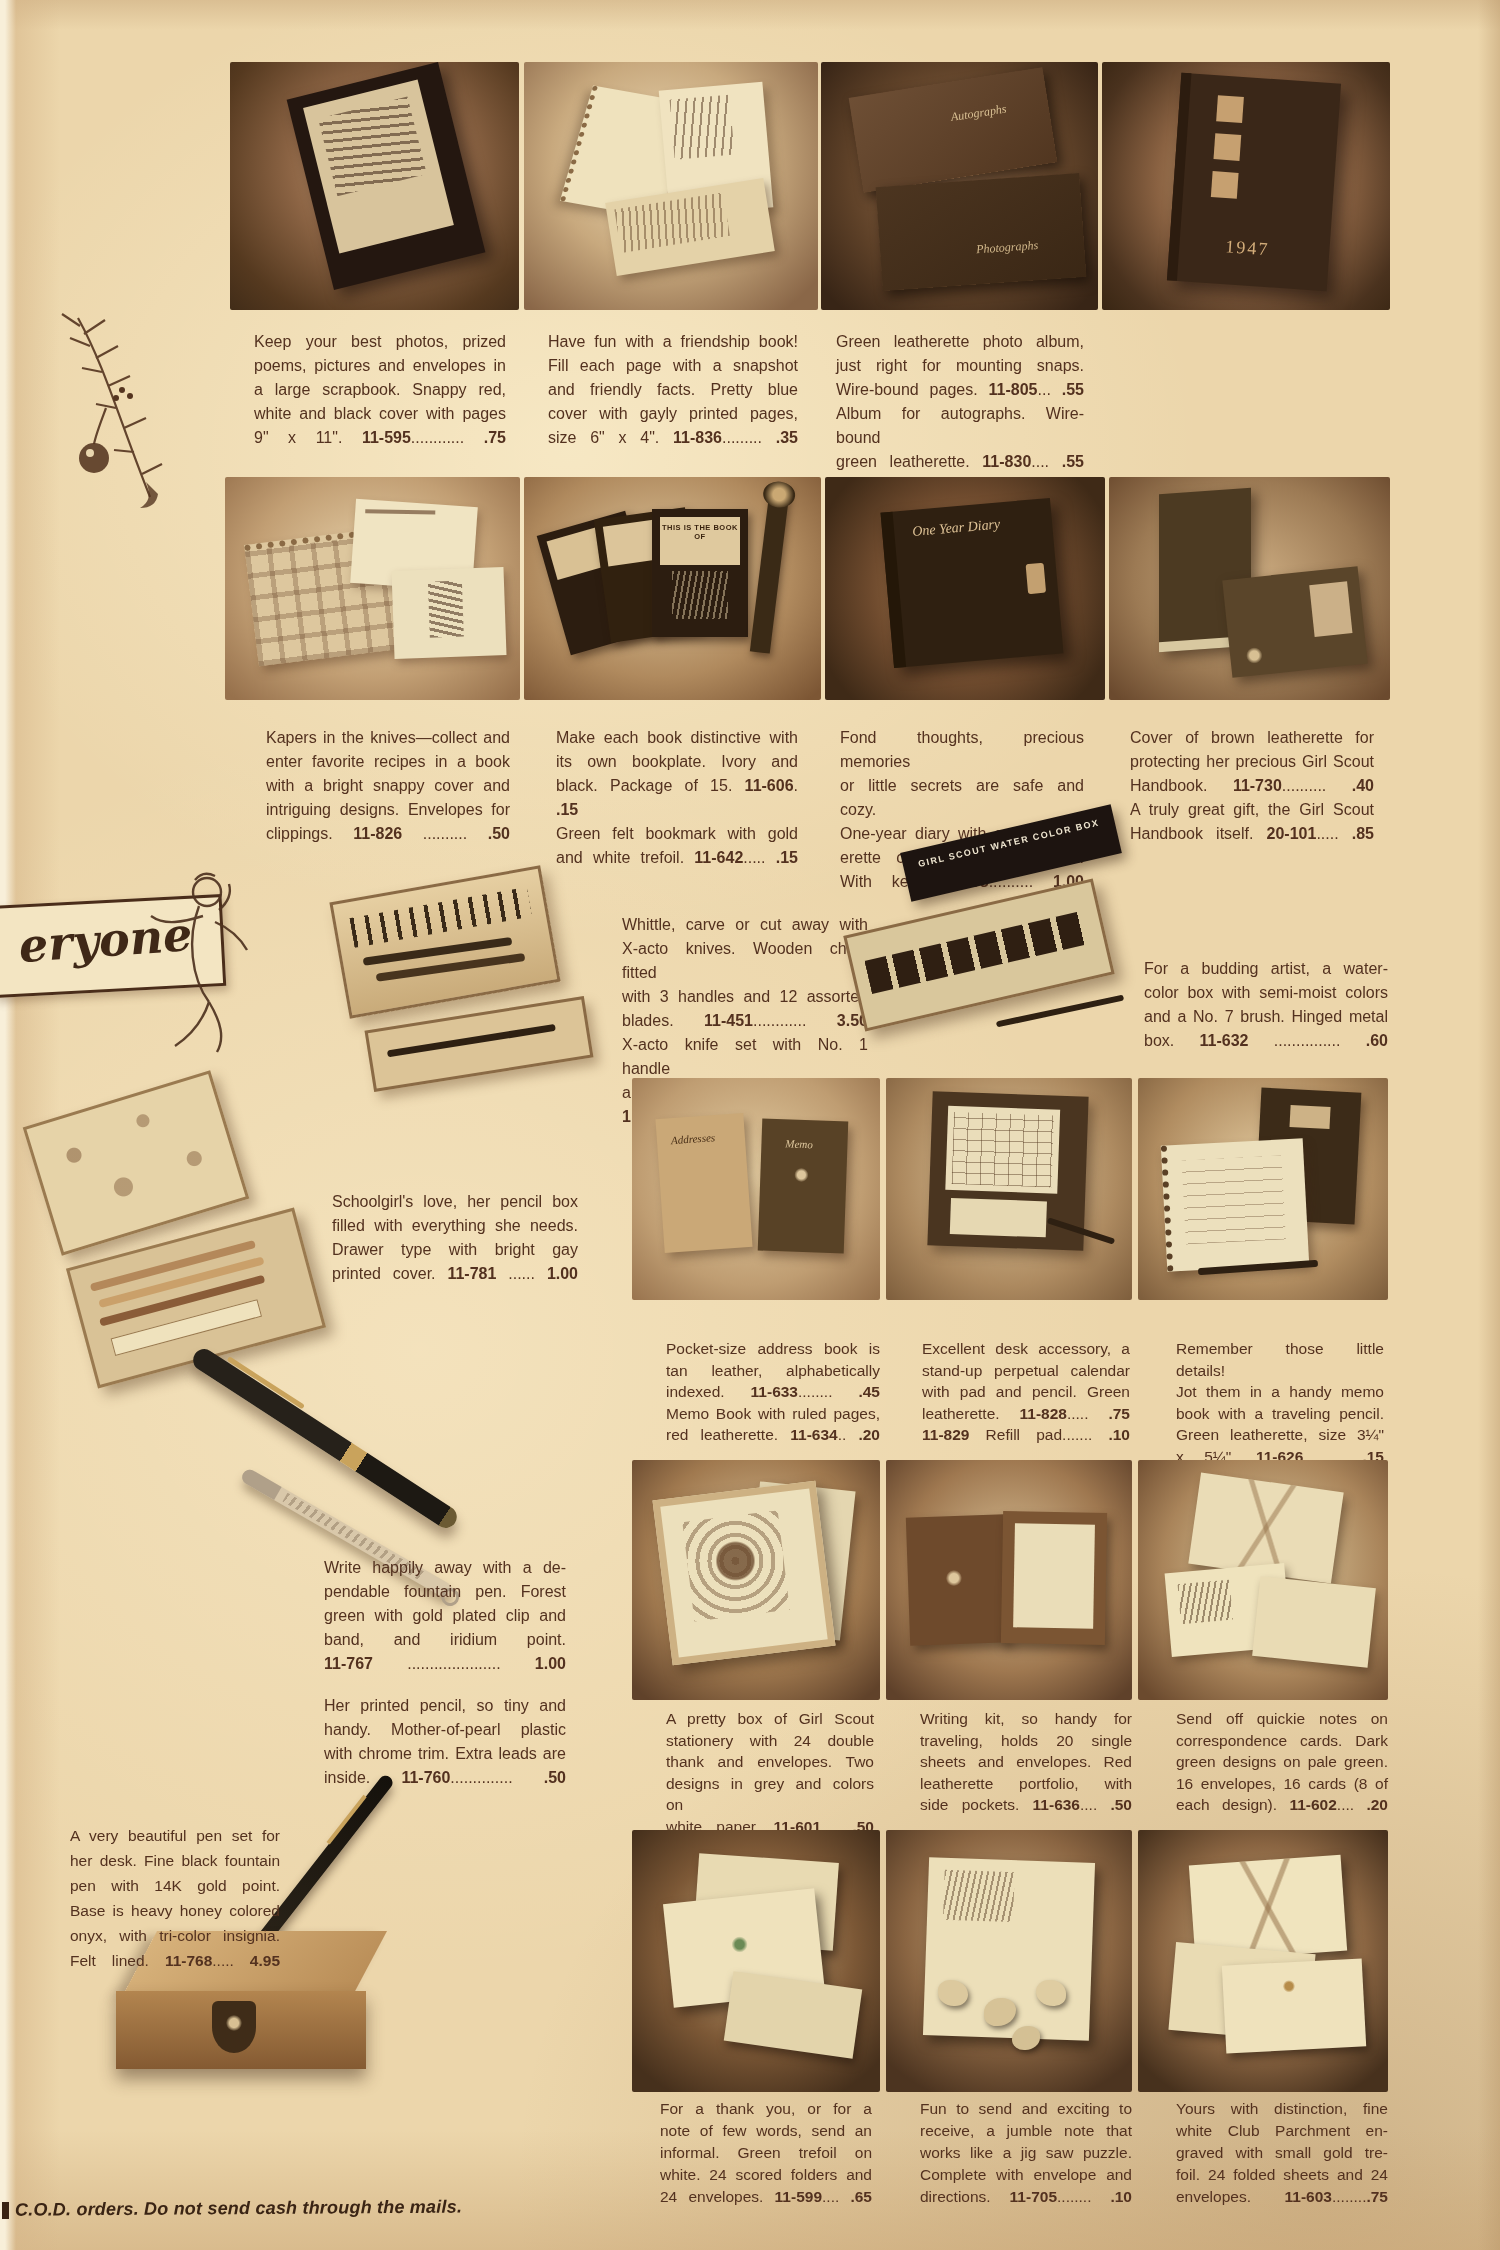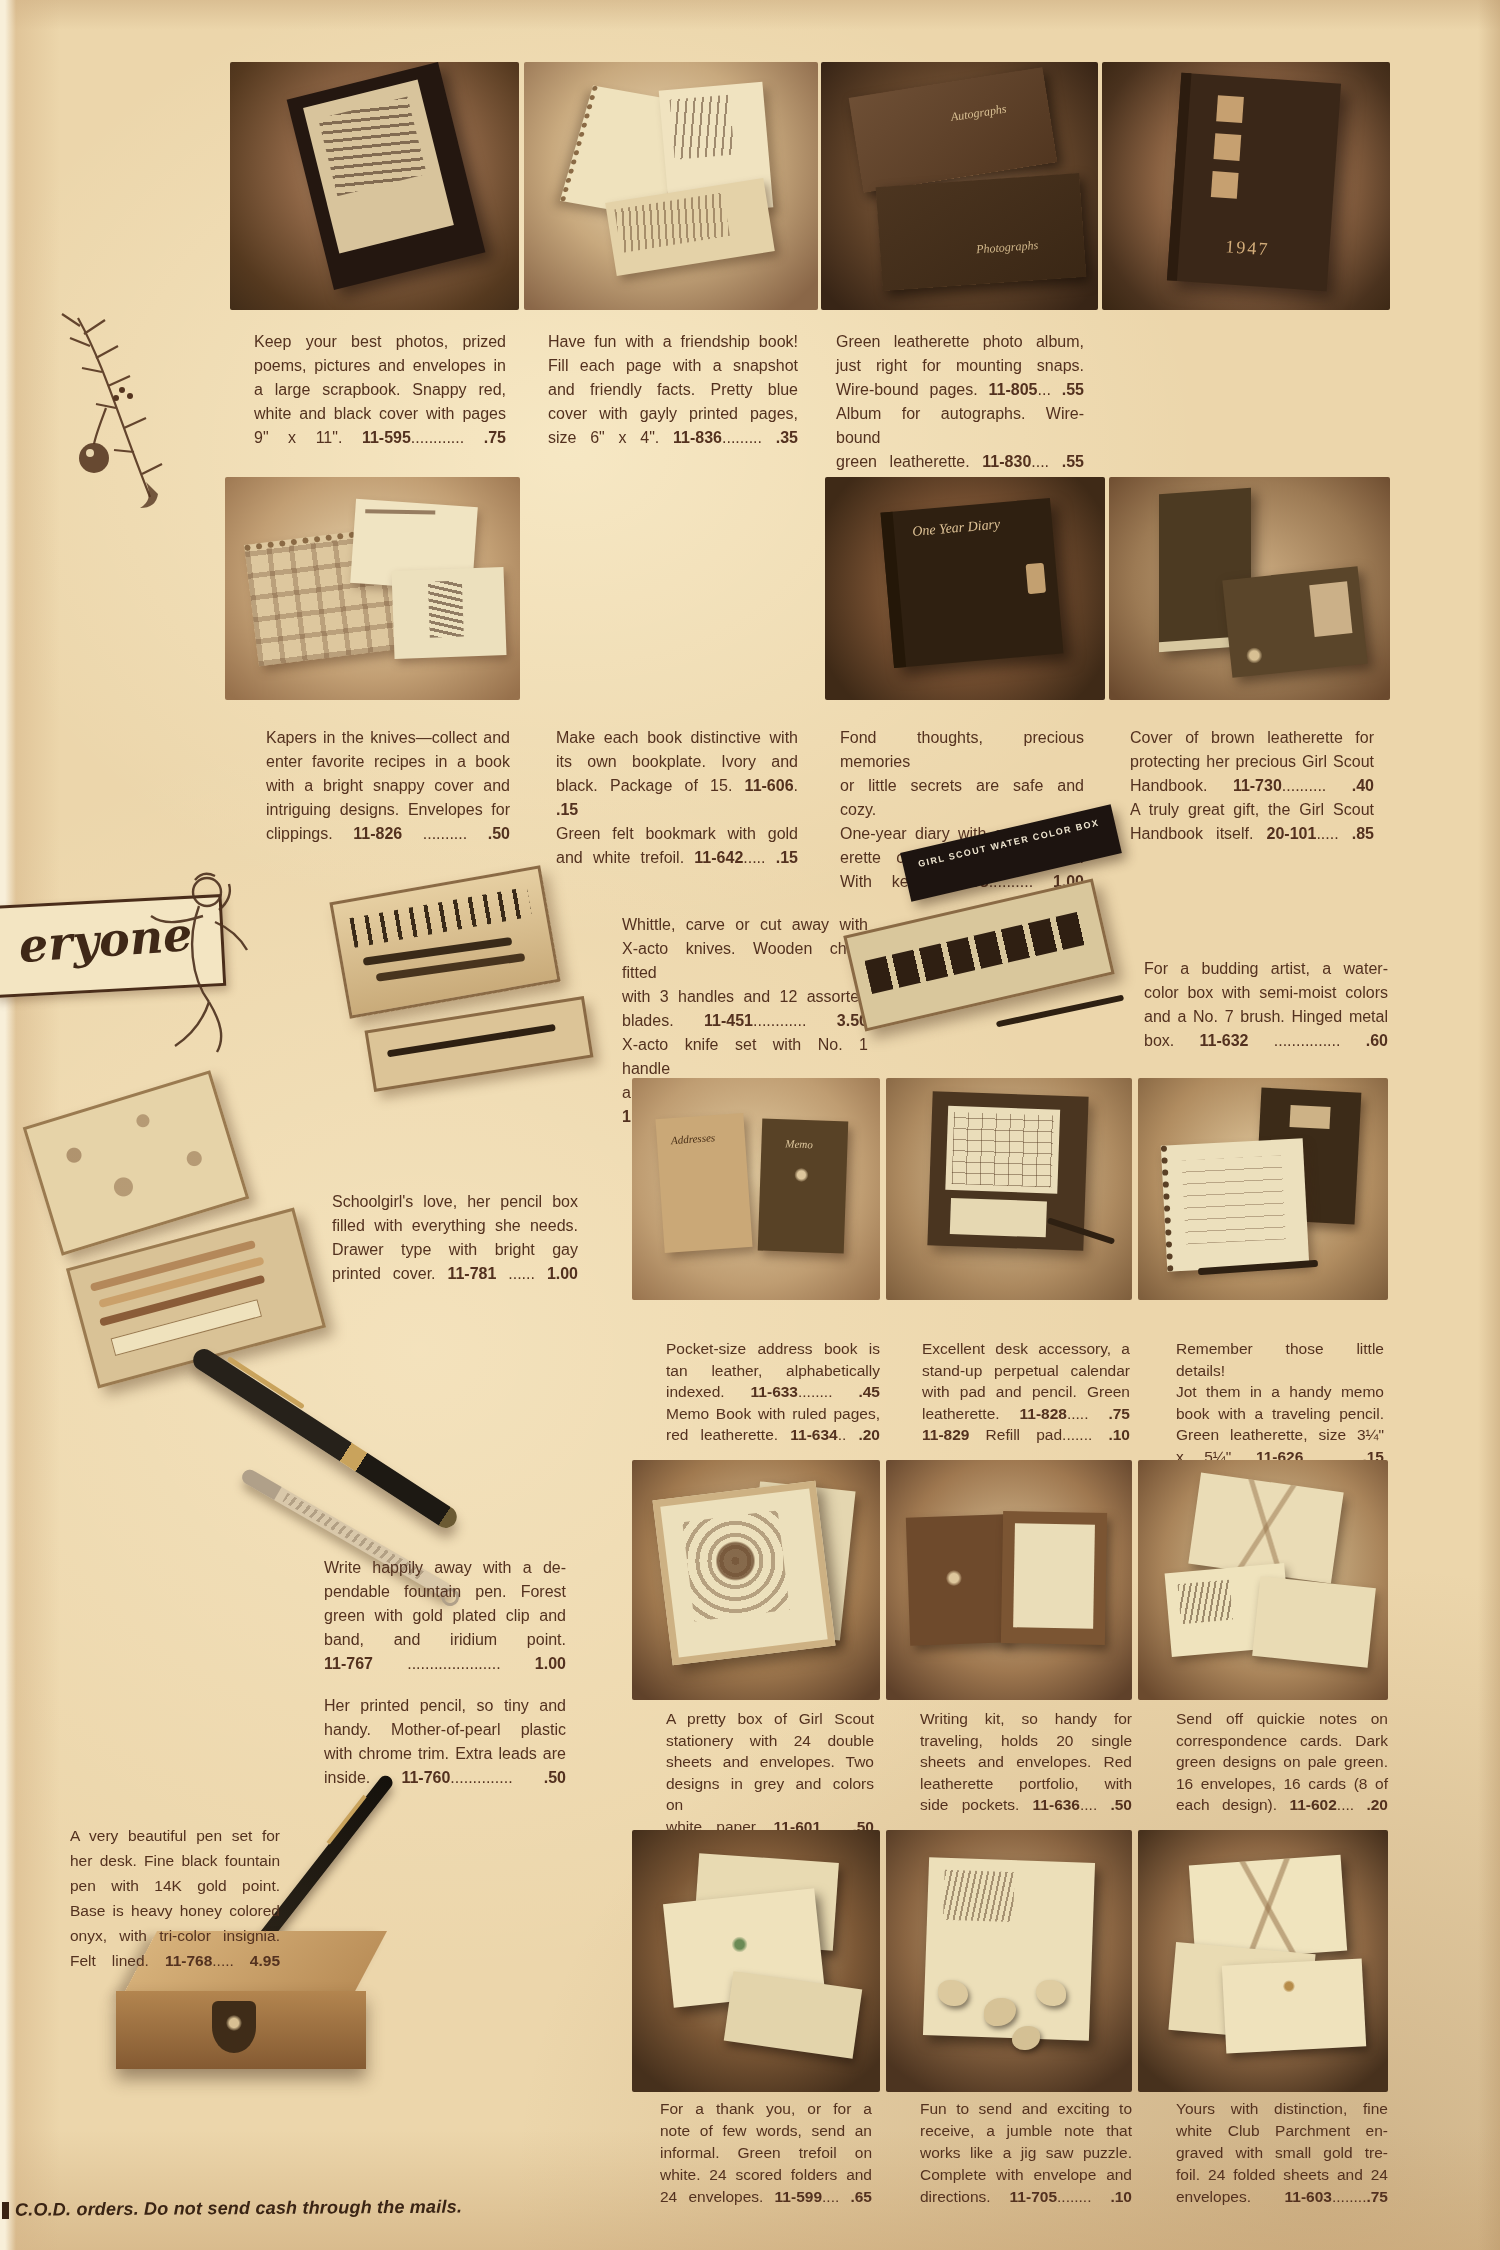--- a/index.html
+++ b/index.html
@@ -121,20 +121,35 @@
       <div class="o" style="left:0;top:0;right:0;bottom:0;background:repeating-linear-gradient(0deg,rgba(96,60,34,.28) 0 5px,rgba(0,0,0,0) 5px 22px),repeating-linear-gradient(90deg,rgba(96,60,34,.28) 0 5px,rgba(0,0,0,0) 5px 22px)"></div>
     </div>
     <div class="o" style="left:128px;top:26px;width:122px;height:84px;background:#f0e4c2;transform:rotate(4deg);box-shadow:3px 5px 8px rgba(80,50,28,.35)">
       <div class="o" style="left:10px;top:8px;width:70px;height:4px;background:rgba(90,55,30,.6);transform:rotate(-3deg)"></div>
     </div>
     <div class="o" style="left:168px;top:92px;width:112px;height:88px;background:#ece0bd;transform:rotate(-2deg);box-shadow:3px 5px 8px rgba(80,50,28,.35)">
       <div class="o" style="left:36px;top:12px;width:34px;height:56px;background:repeating-linear-gradient(15deg,rgba(70,42,24,.55) 0 3px,rgba(0,0,0,0) 3px 7px)"></div>
     </div>
   </div>
 
+  <div class="ph" style="left:524px;top:477px;width:297px;height:223px;background:radial-gradient(ellipse at 46% 42%,#dec69c 0%,#b08a5e 58%,#7c5634 96%)">
+    <div class="o" style="left:28px;top:44px;width:92px;height:124px;background:#2c1d10;transform:rotate(-16deg);box-shadow:3px 5px 8px rgba(40,22,10,.5)">
+        <div class="o" style="left:8px;top:8px;width:76px;height:40px;background:#d9c194"></div>
+      </div>
+    <div class="o" style="left:78px;top:36px;width:92px;height:124px;background:#31210f;transform:rotate(-8deg);box-shadow:3px 5px 8px rgba(40,22,10,.5)">
+        <div class="o" style="left:8px;top:8px;width:76px;height:40px;background:#dcc59a"></div>
+      </div>
+    <div class="o" style="left:128px;top:32px;width:96px;height:128px;background:#2c1d10;transform:rotate(0deg);box-shadow:3px 5px 8px rgba(40,22,10,.5)">
+      <div class="o" style="left:8px;top:8px;width:80px;height:42px;background:#dfc99e;color:#3a2410;font-size:7.5px;font-weight:700;letter-spacing:.5px;text-align:center;padding-top:6px">THIS IS THE BOOK OF</div>
+      <div class="o" style="left:20px;top:62px;width:56px;height:48px;background:repeating-linear-gradient(100deg,rgba(220,200,160,.5) 0 2px,rgba(0,0,0,0) 2px 6px)"></div>
+    </div>
+    <div class="o" style="left:236px;top:8px;width:20px;height:168px;background:#3a2a16;transform:rotate(7deg);box-shadow:2px 4px 7px rgba(40,22,10,.5)">
+      <div class="o" style="left:-6px;top:-4px;width:32px;height:26px;background:radial-gradient(circle,#caa873 30%,#3a2a16 70%);border-radius:50%"></div>
+    </div>
+  </div>
 
   <div class="ph" style="left:825px;top:477px;width:280px;height:223px;background:radial-gradient(circle at 50% 50%,#b28556 0%,#6f4b2e 52%,#3f2a17 88%)">
     <div class="o" style="left:62px;top:28px;width:158px;height:156px;background:#2f2011;border-left:12px solid #241708;transform:rotate(-5deg);box-shadow:7px 8px 14px rgba(16,9,4,.55)">
       <div class="o lbl" style="left:18px;top:14px;color:#ddc195;font-size:14px">One Year Diary</div>
       <div class="o" style="left:128px;top:64px;width:18px;height:30px;background:#c3a070;border-radius:3px"></div>
     </div>
   </div>
 
   <div class="ph" style="left:1109px;top:477px;width:281px;height:223px;background:radial-gradient(ellipse at 50% 46%,#cdad82 0%,#9c7a54 58%,#6b4a2e 96%)">
     <div class="o" style="left:50px;top:14px;width:92px;height:158px;background:#4c3a22;transform:skewY(-4deg);box-shadow:6px 6px 12px rgba(40,24,12,.5)">
@@ -346,21 +361,21 @@
     </div>
     <div class="o" style="left:30px;top:108px;width:120px;height:84px;background:#efe3bd;transform:rotate(-5deg);box-shadow:3px 5px 9px rgba(56,36,18,.4)">
       <div class="o" style="left:12px;top:12px;width:52px;height:40px;background:repeating-linear-gradient(105deg,rgba(78,52,28,.5) 0 2px,rgba(0,0,0,0) 2px 6px)"></div>
     </div>
     <div class="o" style="left:118px;top:122px;width:116px;height:80px;background:#e9dbb4;transform:rotate(6deg);box-shadow:3px 5px 9px rgba(56,36,18,.4)"></div>
   </div>
 
   <div class="txt t15" style="left:666px;top:1708px;width:208px">
       <div class="ln">A pretty box of Girl Scout</div>
       <div class="ln">stationery with 24 double</div>
-      <div class="ln">sheets and envelopes. Two</div>
+      <div class="ln">thank and envelopes. Two</div>
       <div class="ln">designs in grey and colors on</div>
       <div class="ln">white paper. <b>11-601</b>.... <b>.50</b></div>
     </div>
   <div class="txt t15" style="left:920px;top:1708px;width:212px">
       <div class="ln">Writing kit, so handy for</div>
       <div class="ln">traveling, holds 20 single</div>
       <div class="ln">sheets and envelopes. Red</div>
       <div class="ln">leatherette portfolio, with</div>
       <div class="ln">side pockets. <b>11-636</b>.... <b>.50</b></div>
     </div>

